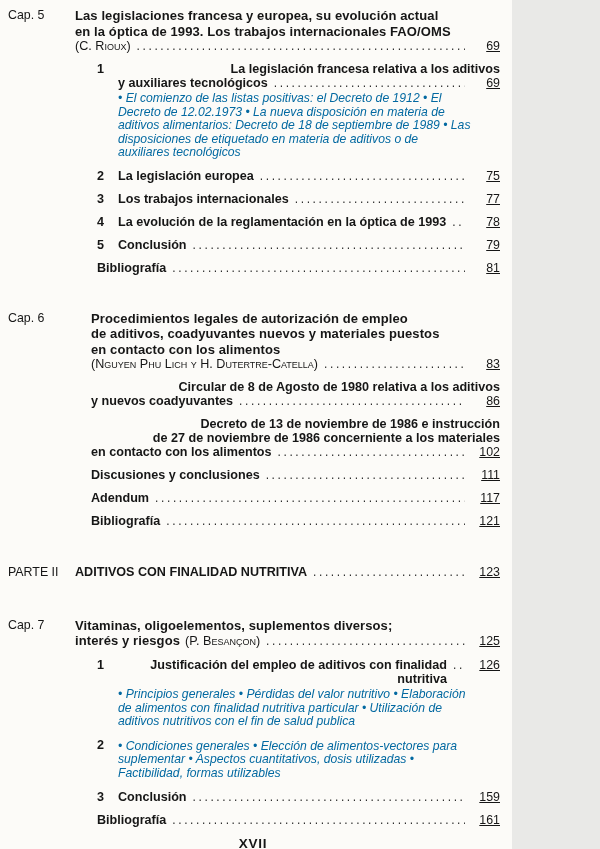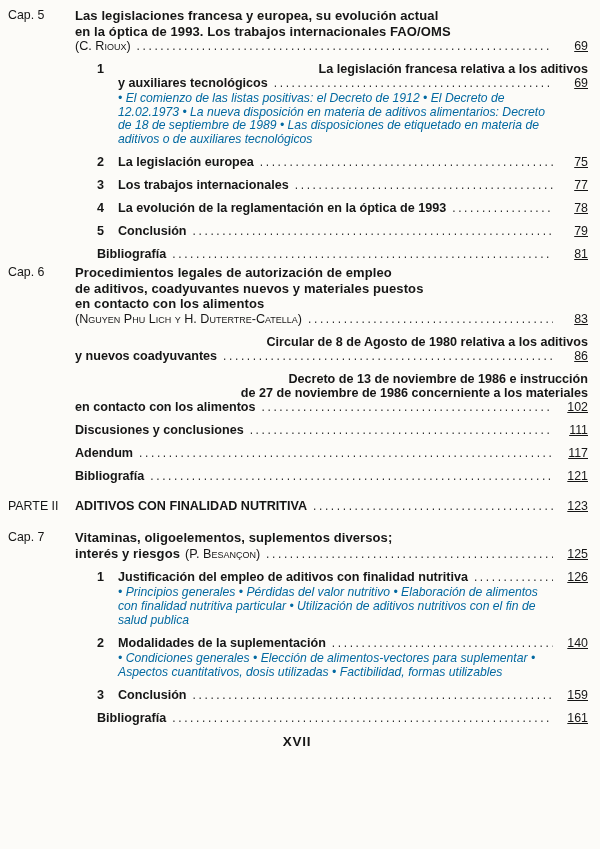--- a/index.html
+++ b/index.html
@@ -1,19 +1,19 @@
 <!DOCTYPE html>
 <html><head>
 <meta charset="utf-8">
 <style>
   * { margin: 0; padding: 0; box-sizing: border-box; }
   html, body { background: #e9e9e7; }
   body { font-family: "Liberation Sans", sans-serif; }
   .page {
-    width: 600px; height: 849px;
+    width: 512px; height: 849px;
     background: #fcfbf8;
     color: #161616;
     padding: 8px 12px 0 8px;
     position: relative;
     overflow: hidden;
     font-size: 12.4px;
     line-height: 14px;
   }
   .chapter-row { display: flex; }
   .gutter {
@@ -40,22 +40,22 @@
   .item-body { flex: 1; min-width: 0; }
   .sub { margin-top: 9px; }
   .desc {
     font-style: italic;
     font-size: 12.2px;
     line-height: 13.6px;
     margin-top: 2px;
     margin-right: 28px;
     color: #0369a1;
   }
-  .mt-chapter { margin-top: 4px; }
-  .mt-part { margin-top: 16px; }
+  .mt-chapter { margin-top: 36px; gap: 16px; }
+  .mt-part { margin-top: 37px; }
   .folio {
     margin-top: 10px;
     text-align: center;
     font-weight: bold;
     font-size: 13.5px;
     letter-spacing: 0.8px;
     padding-right: 2px;
   }
 </style>
 </head>
@@ -230,25 +230,20 @@
             <span class="leader"></span>
             <span class="pagenum">126</span>
           </div>
           <div class="desc">• Principios generales • Pérdidas del valor nutritivo • Elaboración de alimentos con finalidad nutritiva particular • Utilización de aditivos nutritivos con el fin de salud publica</div>
         </div>
       </div>
 
       <div class="item">
         <span class="num">2</span>
         <div class="item-body">
-          <div class="tocline">
-            <span class="entry">Modalidades de la suplementación</span>
-            <span class="leader"></span>
-            <span class="pagenum">140</span>
-          </div>
           <div class="desc">• Condiciones generales • Elección de alimentos-vectores para suplementar • Aspectos cuantitativos, dosis utilizadas • Factibilidad, formas utilizables</div>
         </div>
       </div>
 
       <div class="item">
         <span class="num">3</span>
         <div class="item-body">
           <div class="tocline">
             <span class="entry">Conclusión</span>
             <span class="leader"></span>

